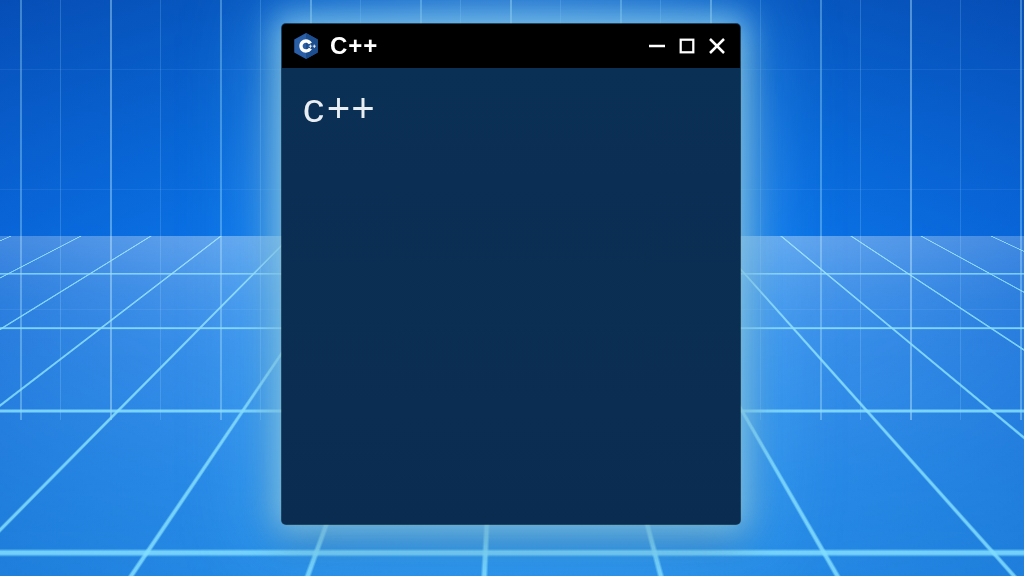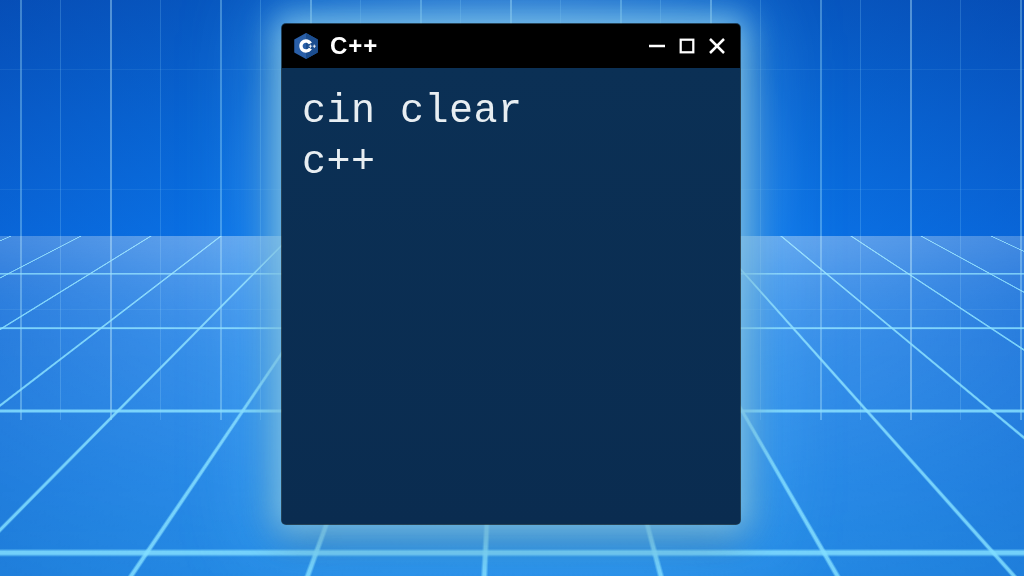--- a/index.html
+++ b/index.html
@@ -177,16 +177,15 @@
       </span>
       <span class="ctrl">
         <svg viewBox="0 0 20 20" width="20" height="20">
             <line x1="3" y1="3" x2="17" y2="17"></line>
             <line x1="17" y1="3" x2="3" y2="17"></line>
           </svg>
       </span>
     </div>
   </div>
   <div class="window-body">
-    <div class="code-line">cin clear</div>
     <div class="code-line">c++</div>
   </div>
 </div>
 
 </body></html>

